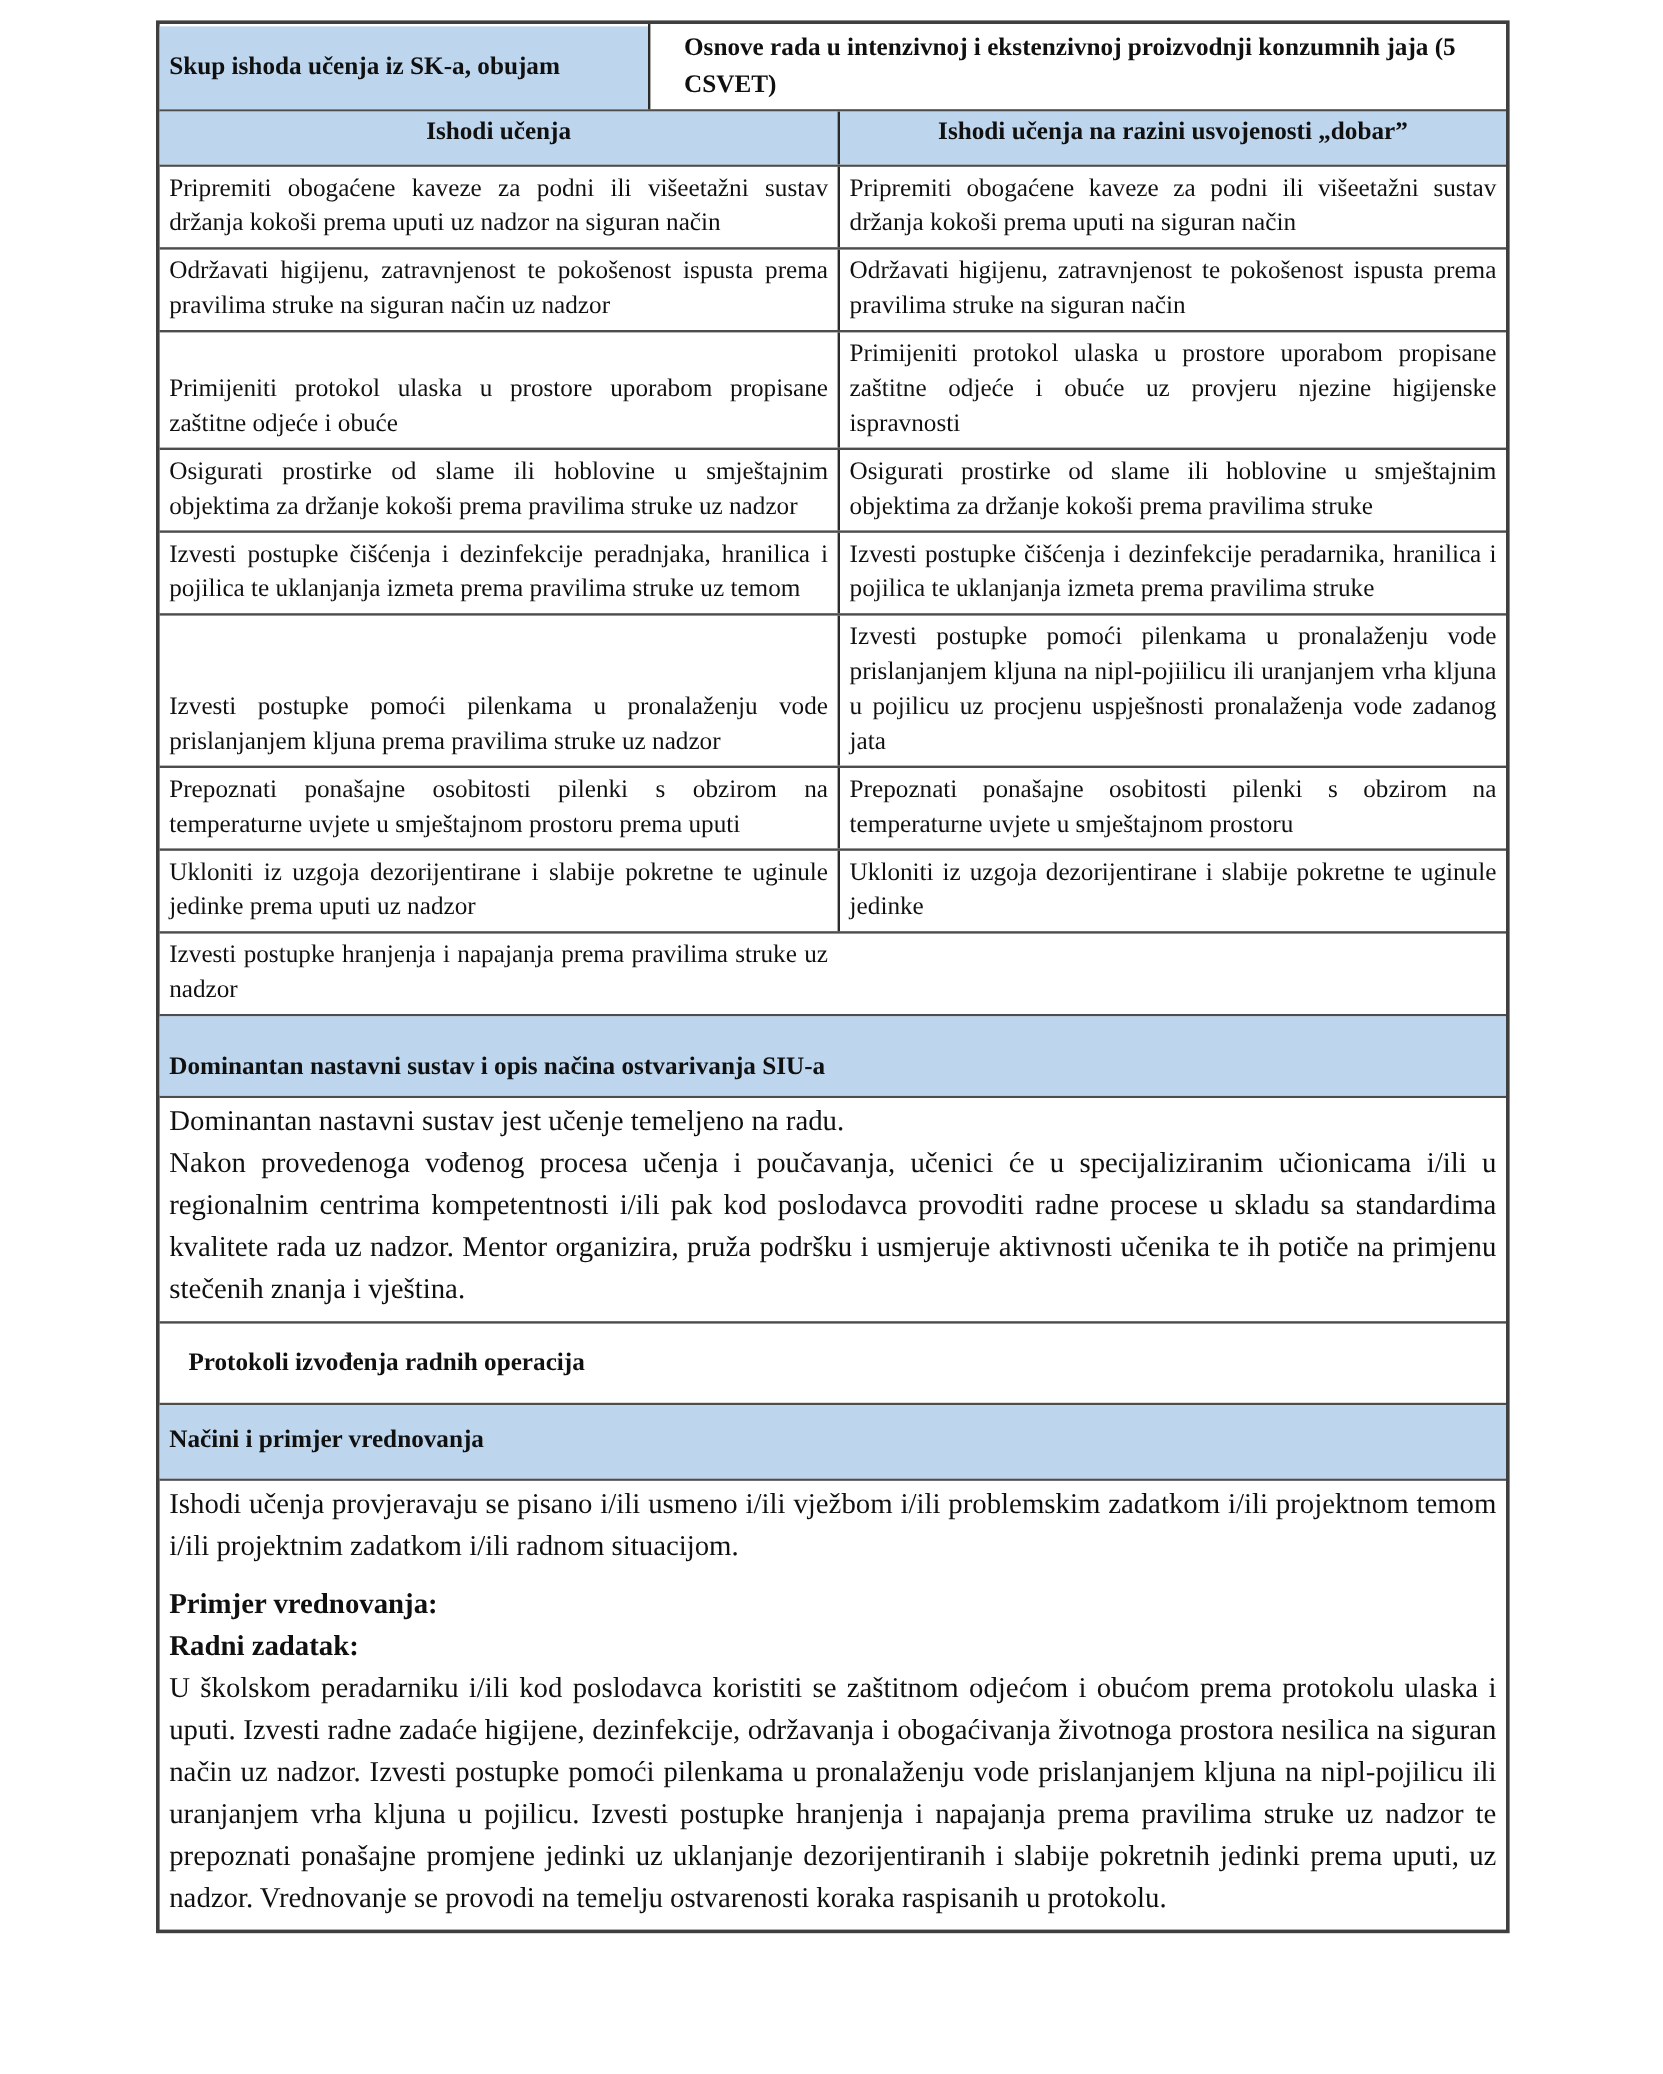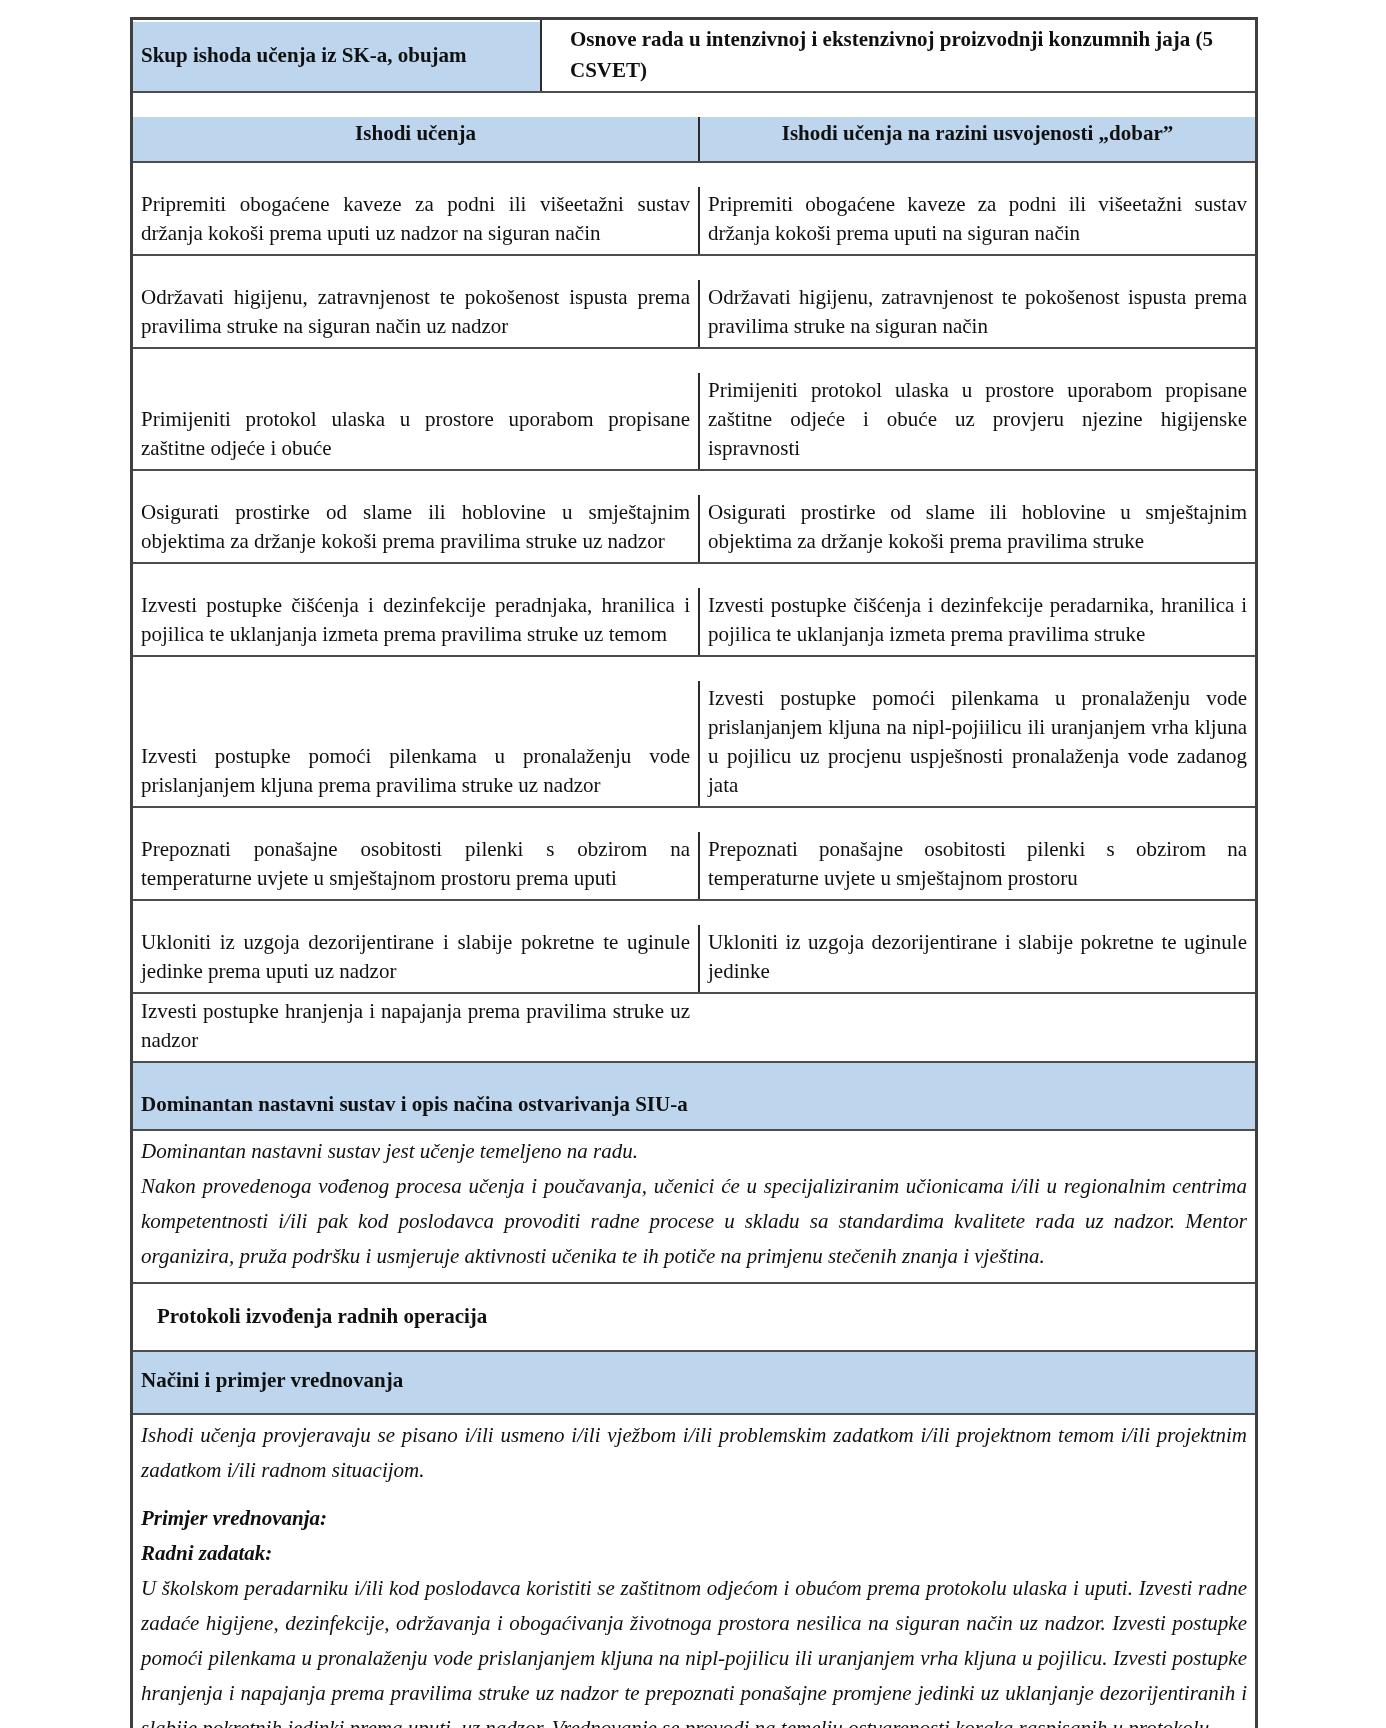--- a/index.html
+++ b/index.html
@@ -63,44 +63,43 @@
   
   .hdr-row .cell {
     min-height: 33px;
     text-align: center;
     font-weight: bold;
     padding-top: 2px;
     padding-bottom: 13px;
     line-height: 29px;
   }
   .half-l { width: 565px; }
-  .half-r { flex: 1; margin-top: 24px; }
+  .half-r { flex: 1; }
 
   
   .out-row .cell { padding: 3px 8px 6px 8px; }
 
   
   .section-band {
     display: block;
     font-weight: bold;
     font-size: 21px;
   }
   .band-dominant { padding: 27px 8px 10px 8px; }
   .band-eval     { padding: 14px 8px 18px 8px; }
 
   
   .textblock {
     display: block;
     padding: 3px 8px 8px 8px;
   }
   .textblock p {
     margin: 0;
-    font-size: 21px;
+    font-size: 24px;
     line-height: 35px;
-    font-style: italic;
   }
   .textblock p.spacer-above { margin-top: 13px; }
 
   
   .teach-row .cell { min-height: 66px; }
   .teach-row .label {
     width: 227px;
     font-weight: bold;
     line-height: 31px;
     padding-top: 4px;

